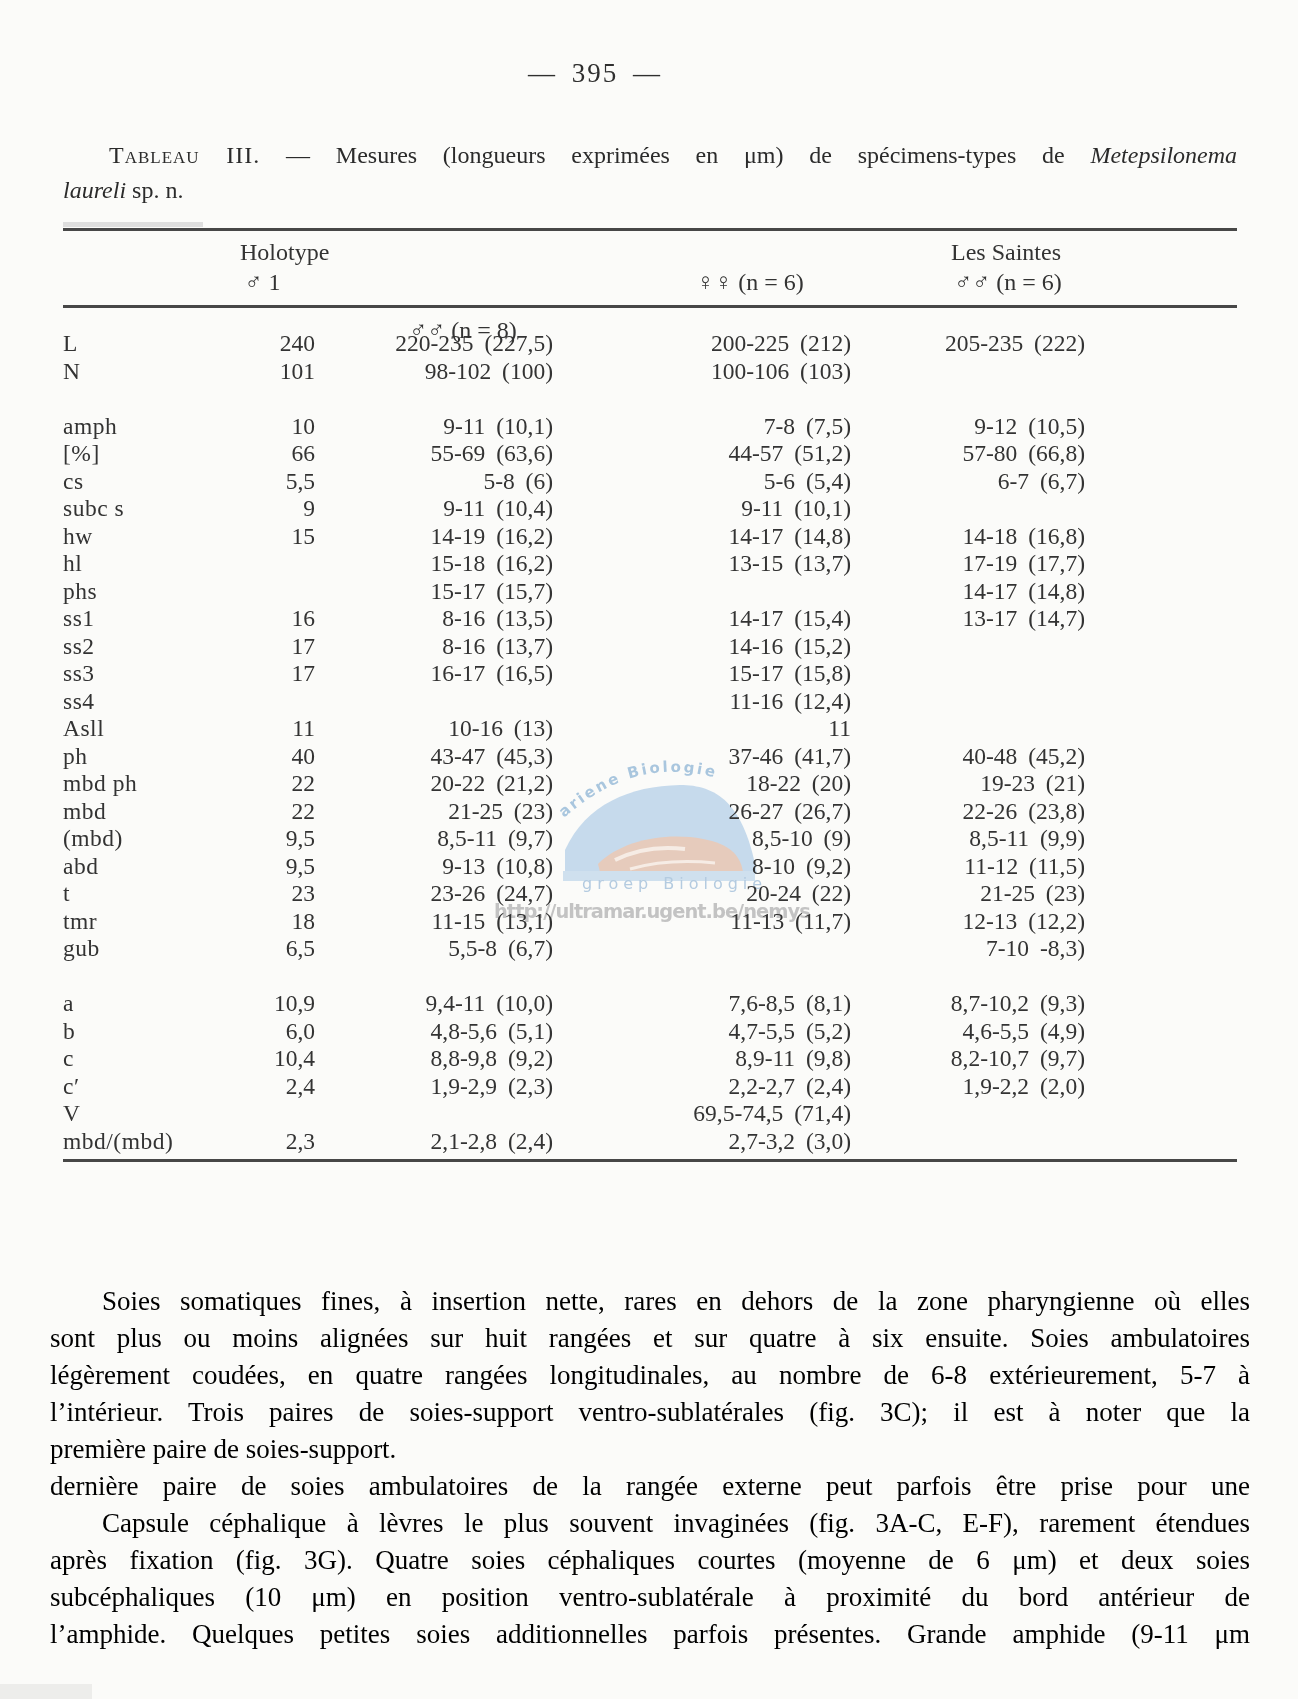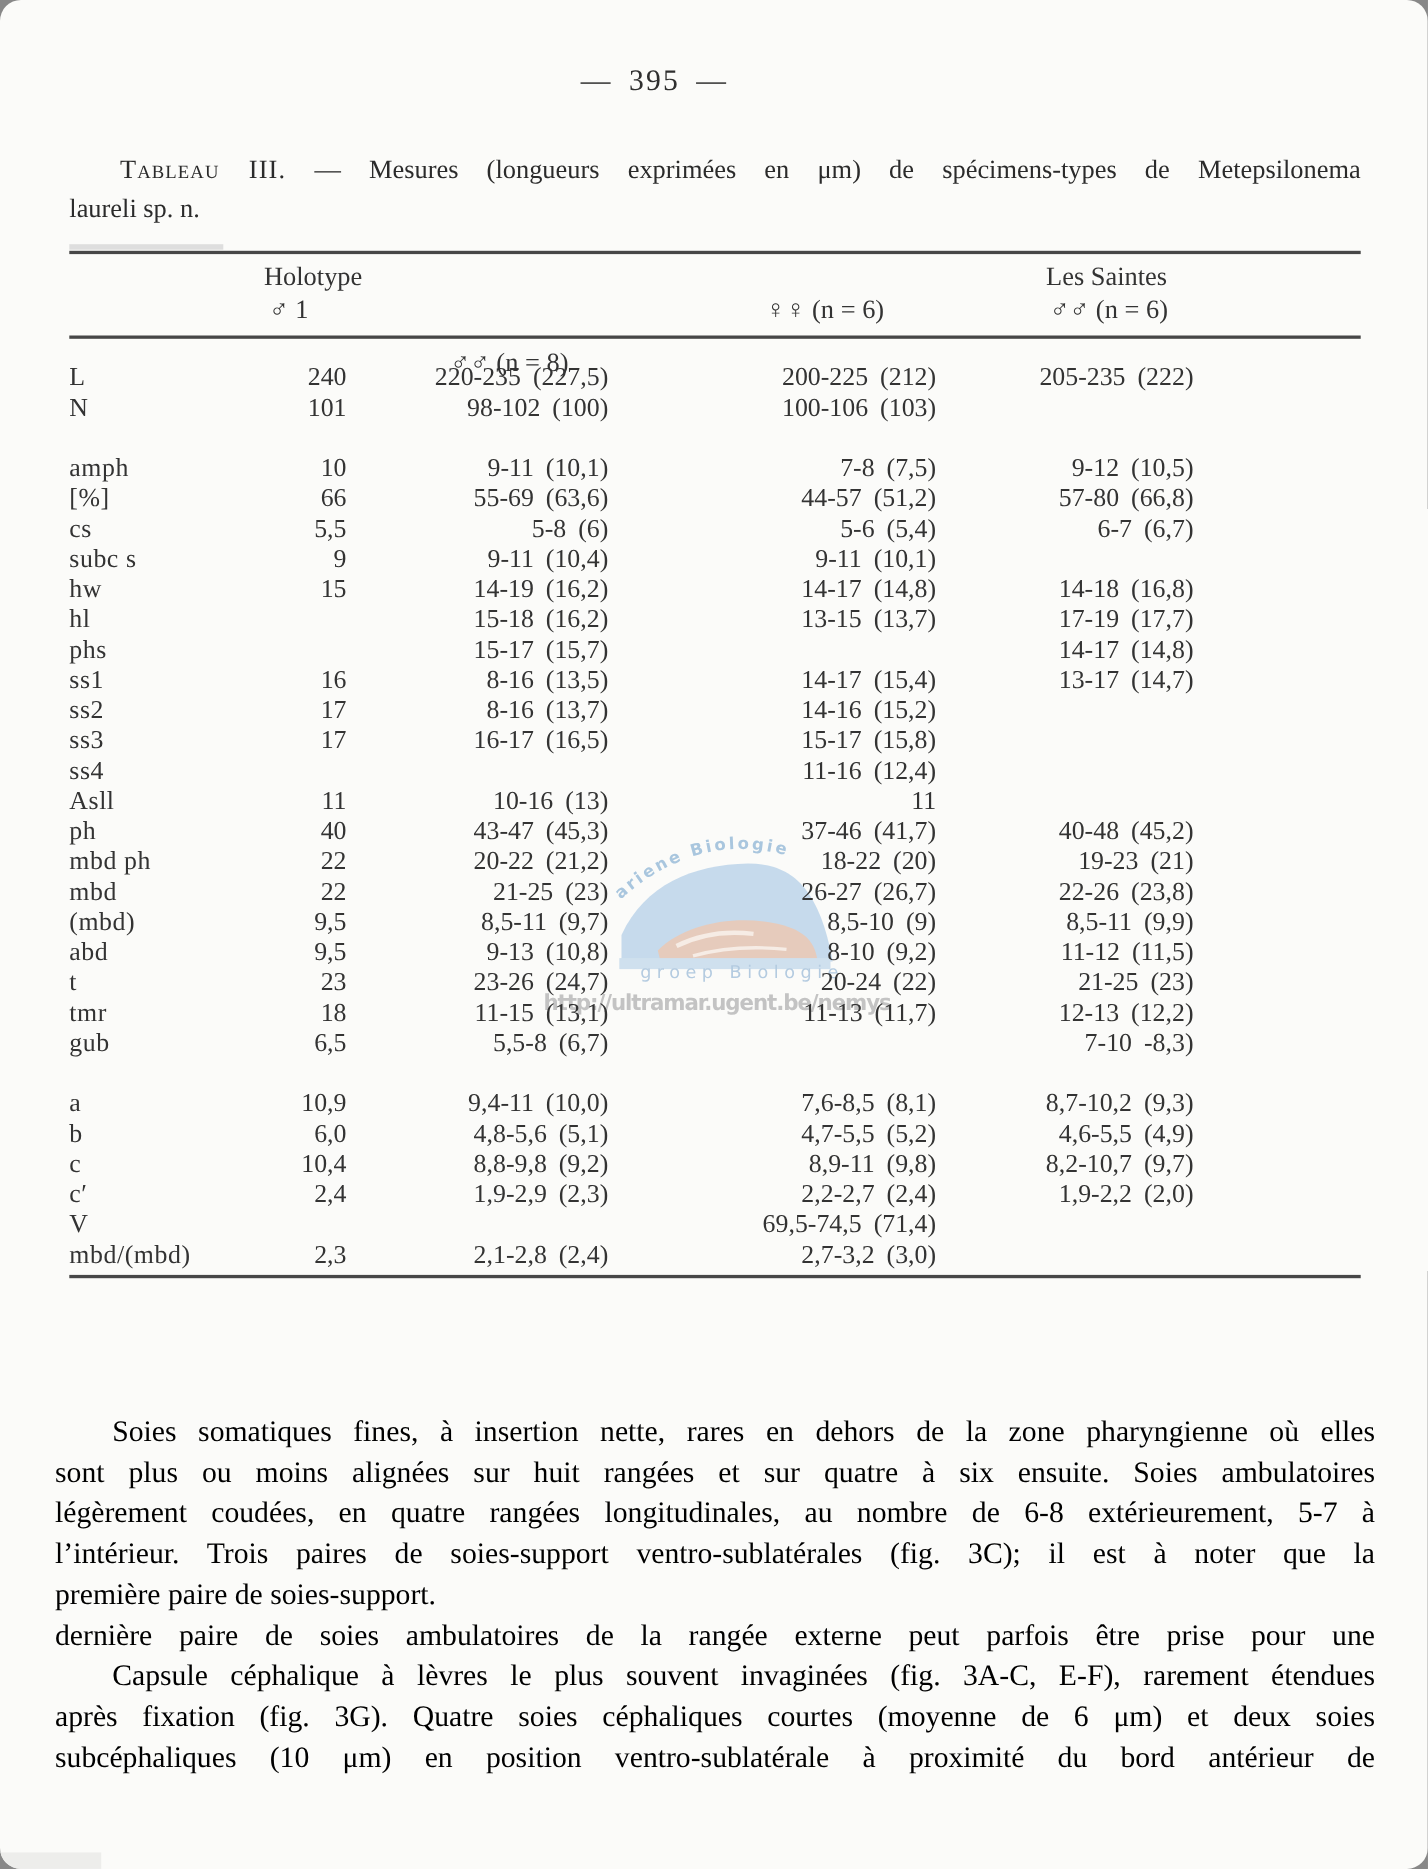--- a/index.html
+++ b/index.html
@@ -1,32 +1,31 @@
 <!DOCTYPE html>
 <html><head>
 <meta charset="utf-8">
 <style>
   html,body{margin:0;padding:0;background:#888;}
   .page{
     position:relative;width:1298px;height:1699px;margin:0 auto;
     background:#fbfbf9;color:#282828;overflow:hidden;
     font-family:"Liberation Serif","DejaVu Sans",serif;
-    border-radius:19px;
   }
   
   .page-number{
     position:absolute;top:58px;left:0;width:1190px;text-align:center;
     font-size:27px;letter-spacing:2px;word-spacing:6px;color:#2f2f2f;
   }
   
   .caption{position:absolute;top:138px;left:63px;width:1174px;font-size:24px;line-height:35px;color:#2b2b2b;}
   .cap-line1{text-align:justify;text-align-last:justify;text-indent:46px;}
   .cap-line2{text-align:left;}
   .smallcaps{font-variant:small-caps;letter-spacing:1px;}
-  .italic{}
+  .italic{font-style:italic;}
   
   .watermark{position:absolute;left:480px;top:690px;width:680px;height:260px;z-index:0;}
   .wm-group{
     position:absolute;left:102px;top:184px;
     font-family:"DejaVu Sans",sans-serif;font-size:16px;letter-spacing:5px;
     color:#b4cbe0;white-space:nowrap;
   }
   .wm-url{
     position:absolute;left:14px;top:209px;
     font-family:"DejaVu Sans",sans-serif;font-weight:bold;font-size:20px;
@@ -327,16 +326,17 @@
         <div class="bline">sont plus ou moins alignées sur huit rangées et sur quatre à six ensuite. Soies ambulatoires</div>
         <div class="bline">légèrement coudées, en quatre rangées longitudinales, au nombre de 6-8 extérieurement, 5-7 à</div>
         <div class="bline">l’intérieur. Trois paires de soies-support ventro-sublatérales (fig. 3C); il est à noter que la</div>
         <div class="bline noj">première paire de soies-support.</div>
         <div class="bline">dernière paire de soies ambulatoires de la rangée externe peut parfois être prise pour une</div>
       </div>
     <div id="p2">
         <div class="bline indent">Capsule céphalique à lèvres le plus souvent invaginées (fig. 3A-C, E-F), rarement étendues</div>
         <div class="bline">après fixation (fig. 3G). Quatre soies céphaliques courtes (moyenne de 6 μm) et deux soies</div>
         <div class="bline">subcéphaliques (10 μm) en position ventro-sublatérale à proximité du bord antérieur de</div>
+        <div class="bline">l’amphide. Quelques petites soies additionnelles parfois présentes. Grande amphide (9-11 μm</div>
       </div>
   </div>
 
 </div>
 
 </body></html>

